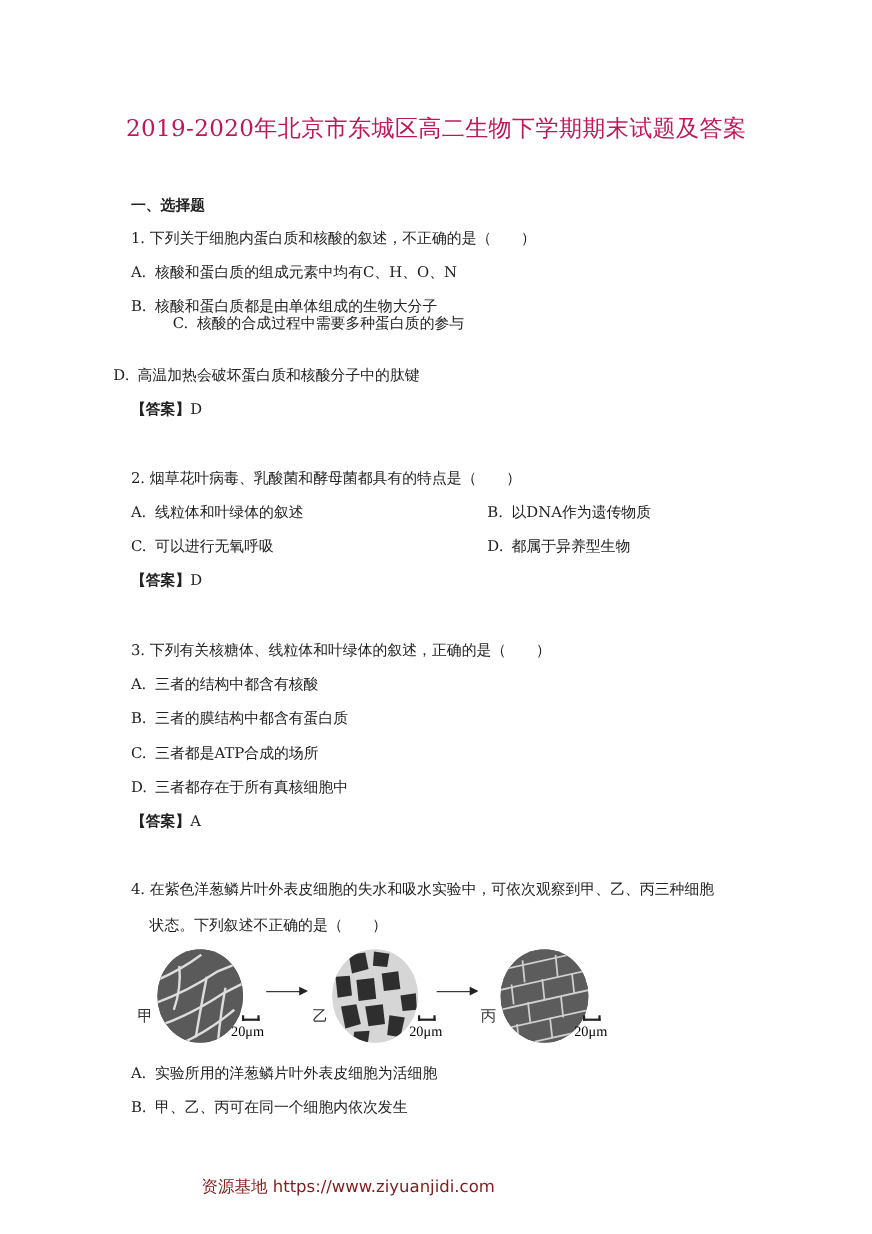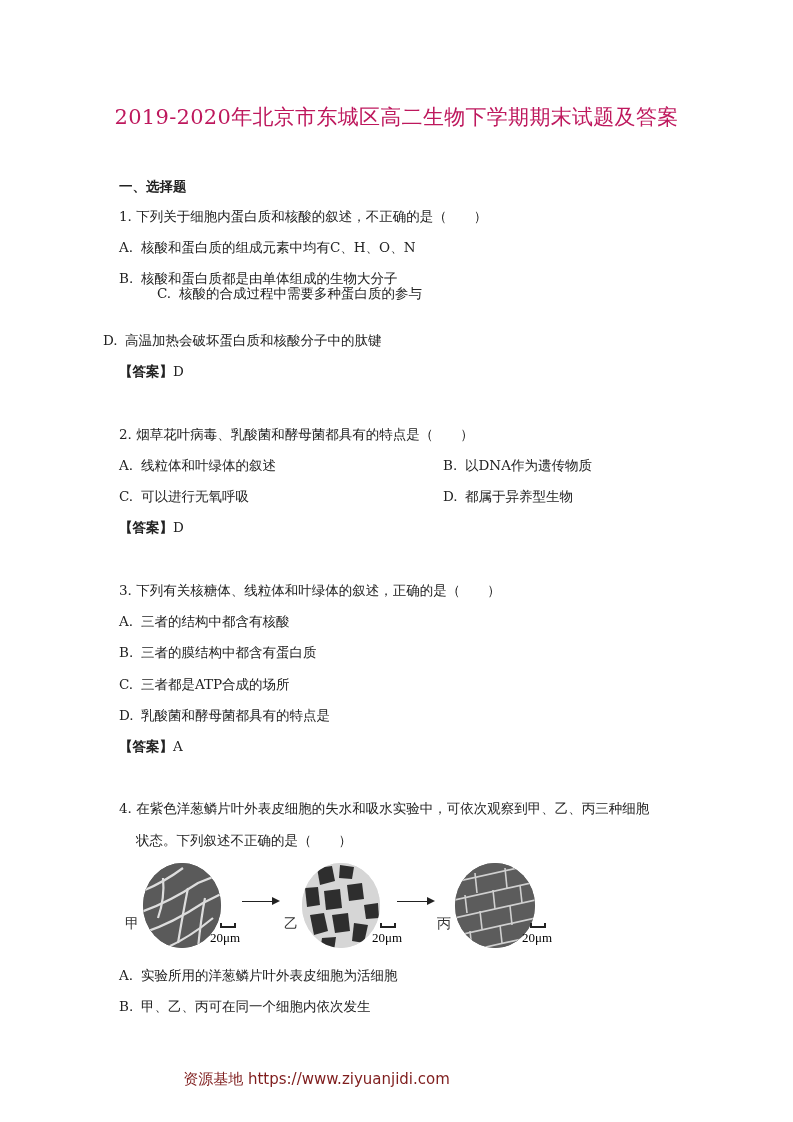--- a/index.html
+++ b/index.html
@@ -40,21 +40,21 @@
 <div class="line" style="left:119px;top:457px;"><span class="opt-label">A.</span><span>线粒体和叶绿体的叙述</span></div>
 <div class="line" style="left:443px;top:457px;"><span class="opt-label">B.</span><span>以DNA作为遗传物质</span></div>
 <div class="line" style="left:119px;top:488px;"><span class="opt-label">C.</span><span>可以进行无氧呼吸</span></div>
 <div class="line" style="left:443px;top:488px;"><span class="opt-label">D.</span><span>都属于异养型生物</span></div>
 <div class="line answer" style="left:119px;top:519px;"><span class="br">【答案】</span><span>D</span></div>
 
 <div class="line" style="left:119px;top:582px;">3. 下列有关核糖体、线粒体和叶绿体的叙述，正确的是（　　）</div>
 <div class="line" style="left:119px;top:613px;"><span class="opt-label">A.</span><span>三者的结构中都含有核酸</span></div>
 <div class="line" style="left:119px;top:644px;"><span class="opt-label">B.</span><span>三者的膜结构中都含有蛋白质</span></div>
 <div class="line" style="left:119px;top:676px;"><span class="opt-label">C.</span><span>三者都是ATP合成的场所</span></div>
-<div class="line" style="left:119px;top:707px;"><span class="opt-label">D.</span><span>乳酸菌和酵母菌都具有的特点是</span></div>
+<div class="line" style="left:119px;top:707px;"><span class="opt-label">D.</span><span>三者都存在于所有真核细胞中</span></div>
 <div class="line answer" style="left:119px;top:738px;"><span class="br">【答案】</span><span>A</span></div>
 
 <div class="line" style="left:119px;top:800px;">4. 在紫色洋葱鳞片叶外表皮细胞的失水和吸水实验中，可依次观察到甲、乙、丙三种细胞</div>
 <div class="line" style="left:136px;top:832px;">状态。下列叙述不正确的是（　　）</div>
 
 <div class="fig">
 
   <div class="cell-img" style="left:143px;top:5px;width:78px;height:85px;">
     <svg width="78" height="85" viewBox="0 0 78 85">
       <rect width="78" height="85" fill="#5a5a5a"></rect>

